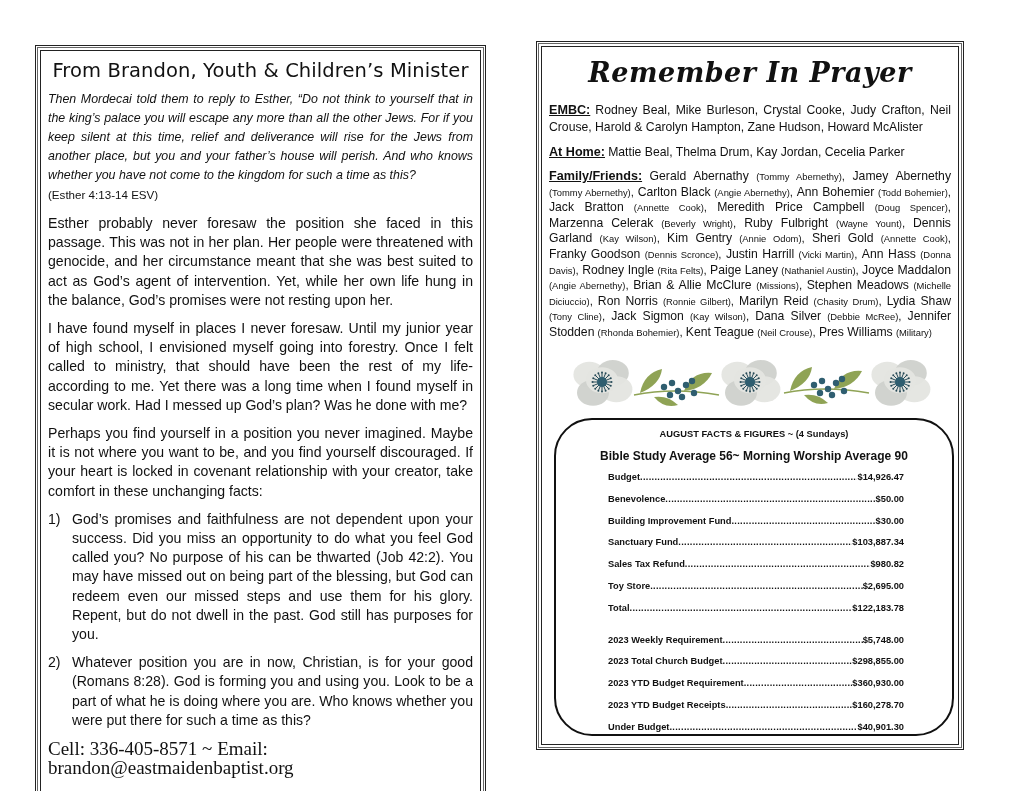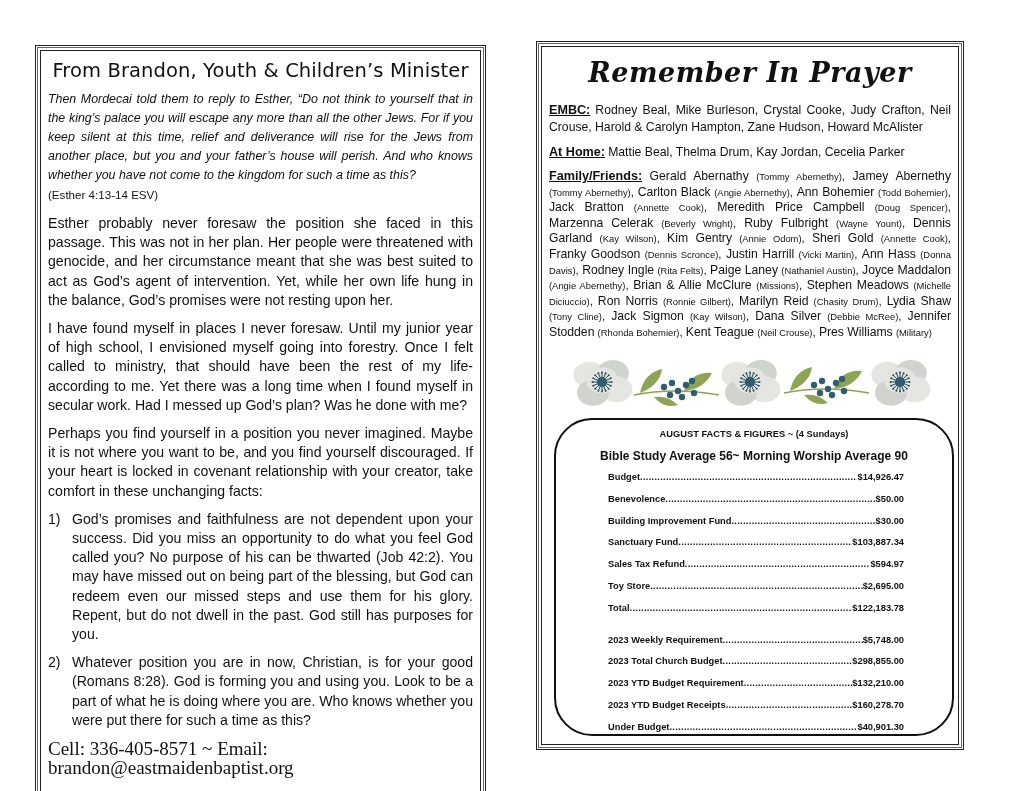--- a/index.html
+++ b/index.html
@@ -304,21 +304,21 @@
           <span class="fact-value">$30.00</span>
         </div>
         <div class="fact-row">
           <span class="fact-label">Sanctuary Fund</span>
           <span class="fact-dots"></span>
           <span class="fact-value">$103,887.34</span>
         </div>
         <div class="fact-row">
           <span class="fact-label">Sales Tax Refund</span>
           <span class="fact-dots"></span>
-          <span class="fact-value">$594.97</span>
+          <span class="fact-value">$980.82</span>
         </div>
         <div class="fact-row">
           <span class="fact-label">Toy Store</span>
           <span class="fact-dots"></span>
           <span class="fact-value">$2,695.00</span>
         </div>
         <div class="fact-row">
           <span class="fact-label">Total</span>
           <span class="fact-dots"></span>
           <span class="fact-value">$122,183.78</span>
@@ -332,21 +332,21 @@
           <span class="fact-value">$5,748.00</span>
         </div>
         <div class="fact-row">
           <span class="fact-label">2023 Total Church Budget</span>
           <span class="fact-dots"></span>
           <span class="fact-value">$298,855.00</span>
         </div>
         <div class="fact-row">
           <span class="fact-label">2023 YTD Budget Requirement</span>
           <span class="fact-dots"></span>
-          <span class="fact-value">$132,210.00</span>
+          <span class="fact-value">$360,930.00</span>
         </div>
         <div class="fact-row">
           <span class="fact-label">2023 YTD Budget Receipts</span>
           <span class="fact-dots"></span>
           <span class="fact-value">$160,278.70</span>
         </div>
         <div class="fact-row">
           <span class="fact-label">Under Budget</span>
           <span class="fact-dots"></span>
           <span class="fact-value">$40,901.30</span>

